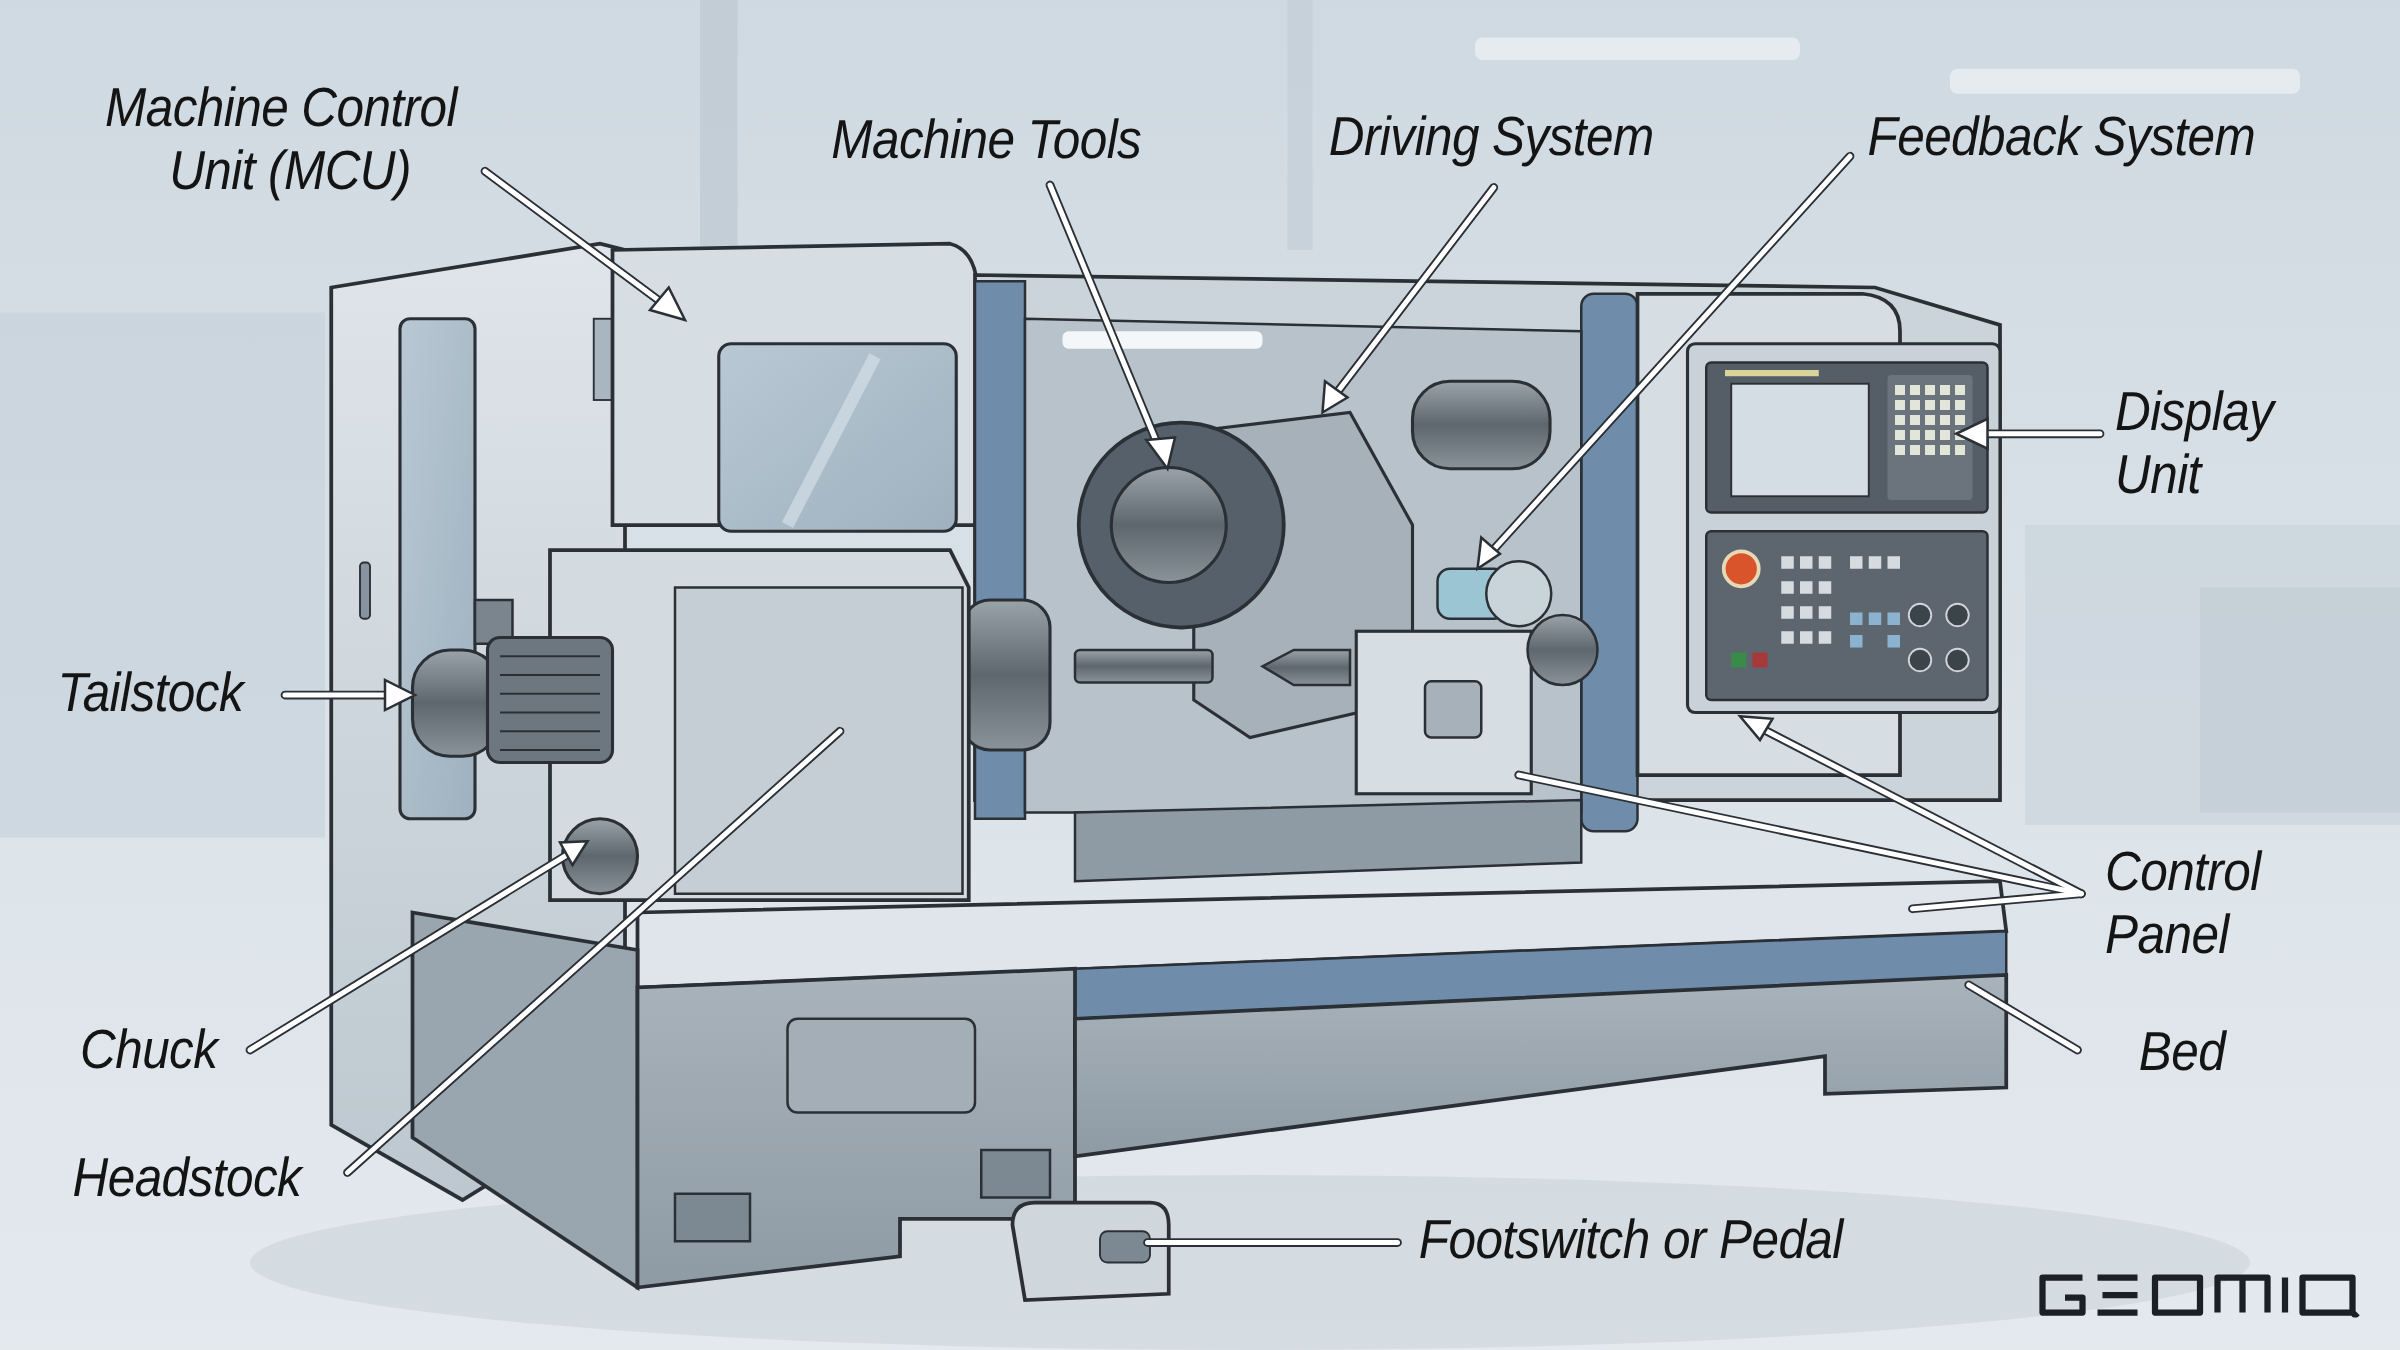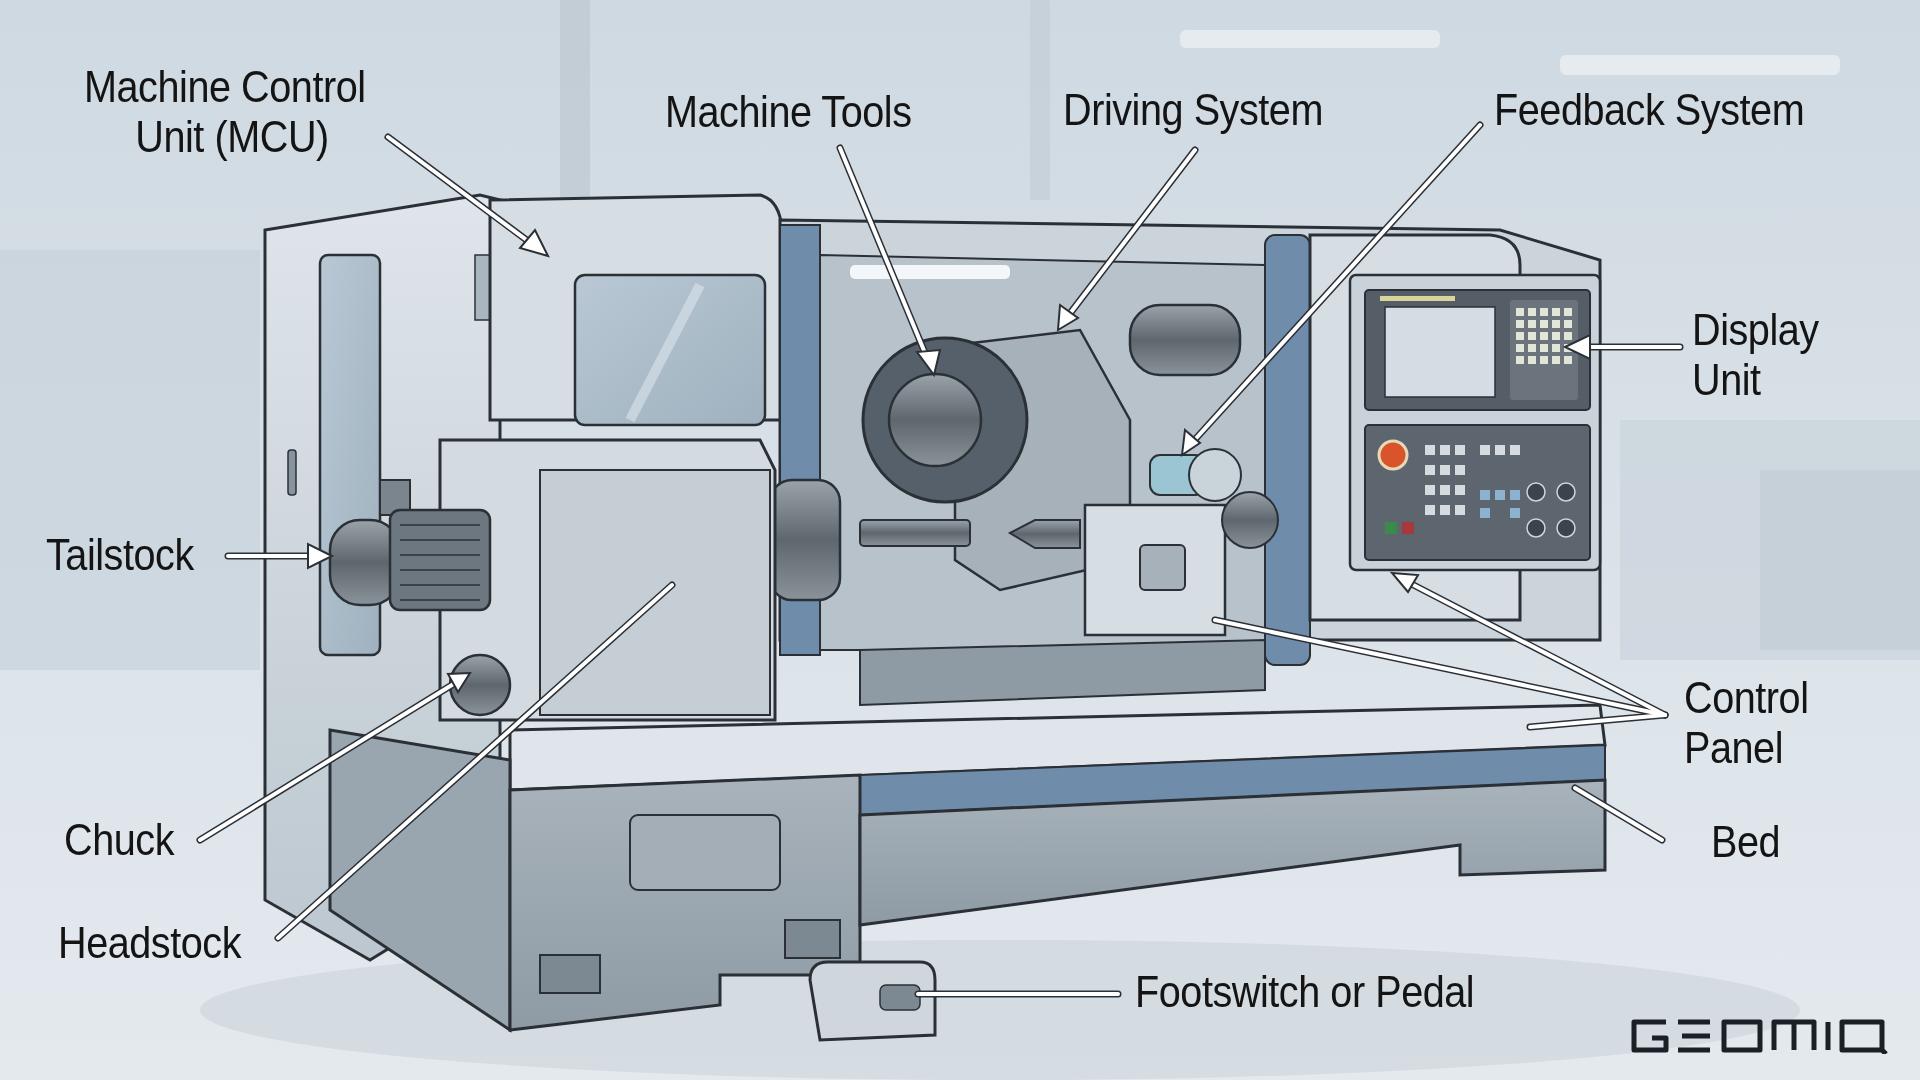--- a/index.html
+++ b/index.html
@@ -1,18 +1,18 @@
 <!DOCTYPE html>
 <html><head>
 <meta charset="utf-8">
 <style>
   html, body { margin:0; padding:0; }
   body { width:1920px; height:1080px; overflow:hidden; position:relative;
          font-family:"Liberation Sans", sans-serif; background:#dfe6ec; }
-  #stage { position:absolute; left:0; top:0; width:1920px; height:834px; }
+  #stage { position:absolute; left:0; top:0; width:1920px; height:834px;font-style:italic; }
   svg.scene { position:absolute; left:0; top:0; }
   .label { position:absolute; color:#141414; font-family:"Liberation Sans", sans-serif;
            font-size:44px; line-height:50px; letter-spacing:-0.5px; white-space:nowrap;
            transform:scaleX(0.9); transform-origin:left top; }
   .label.two { line-height:50px; }
   .logo { position:absolute; left:1630px; top:1018px; width:258px; height:36px; }
 </style>
 </head>
 <body>
 

